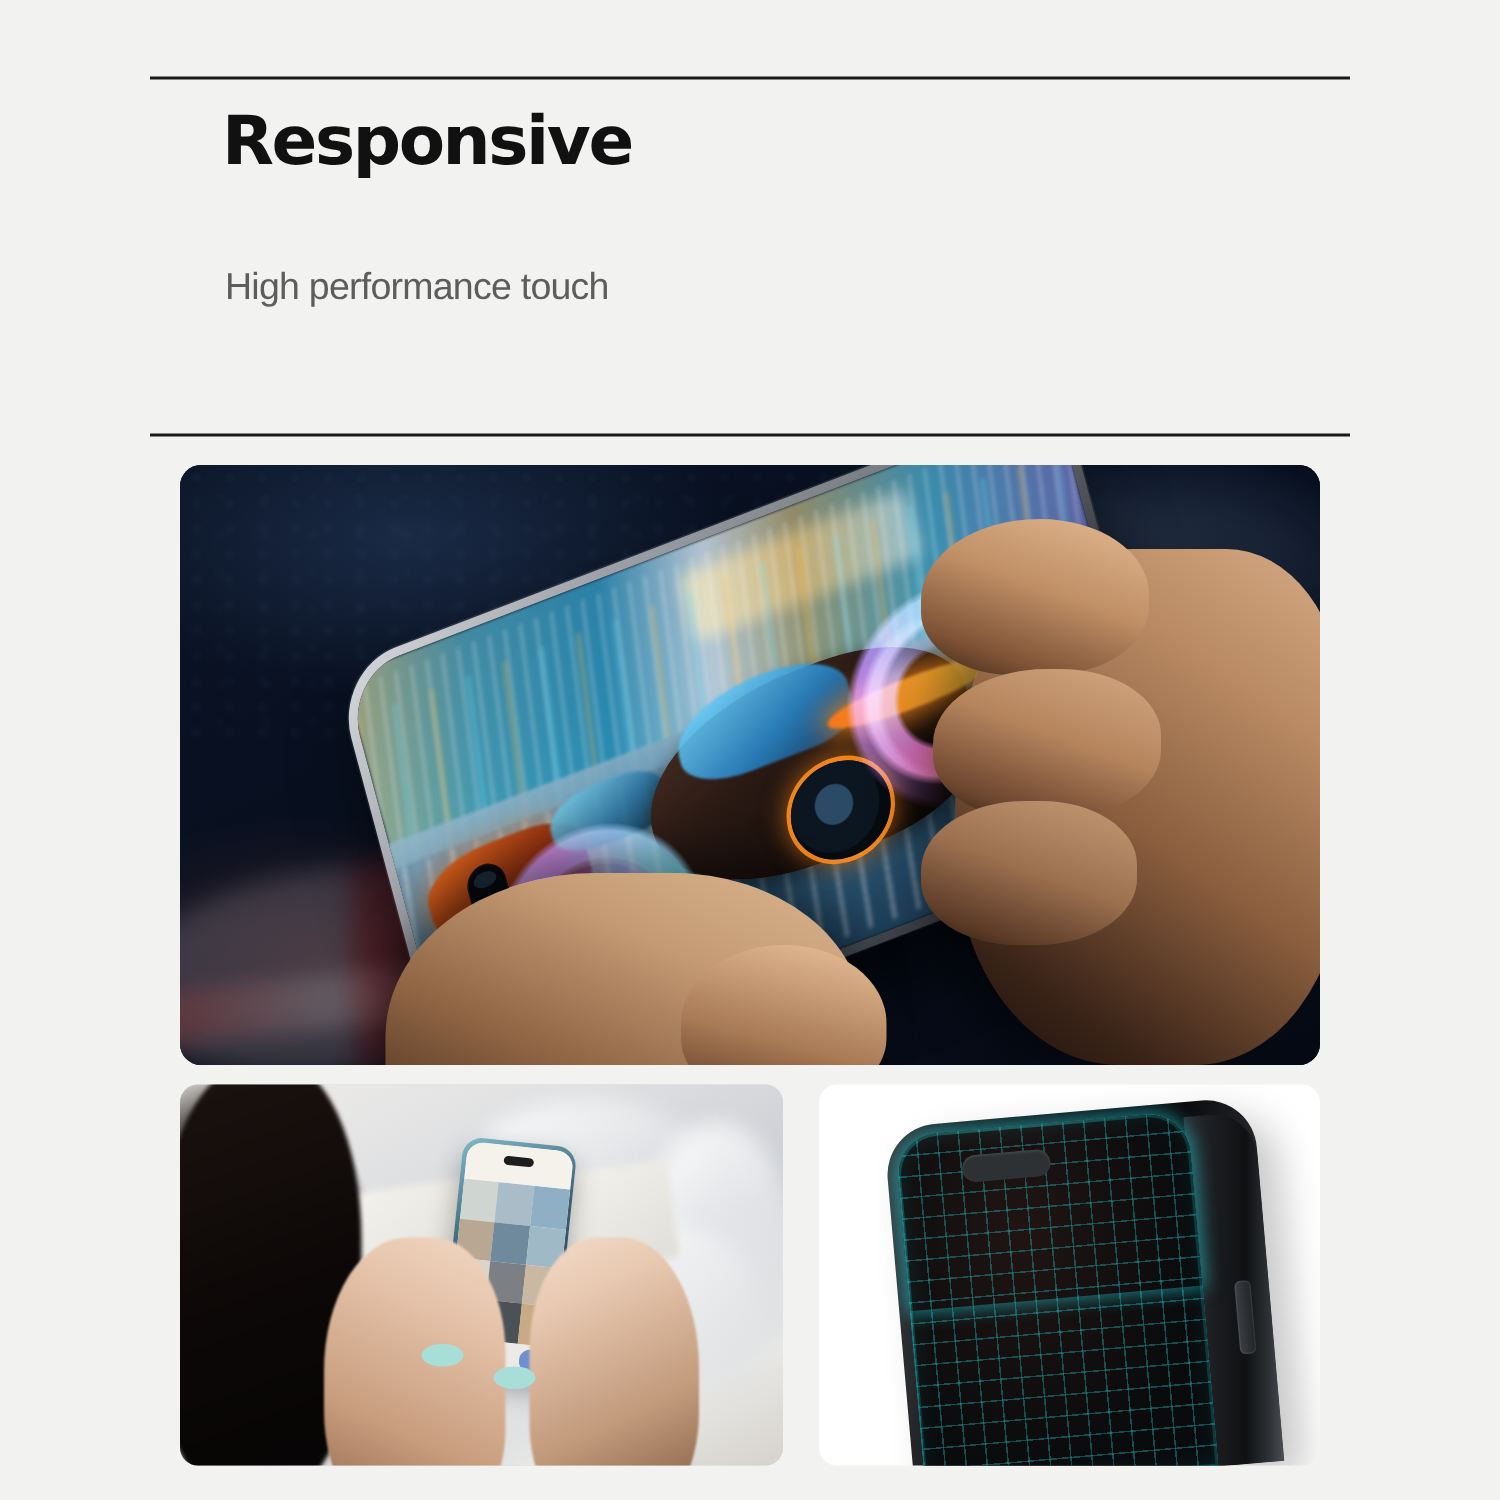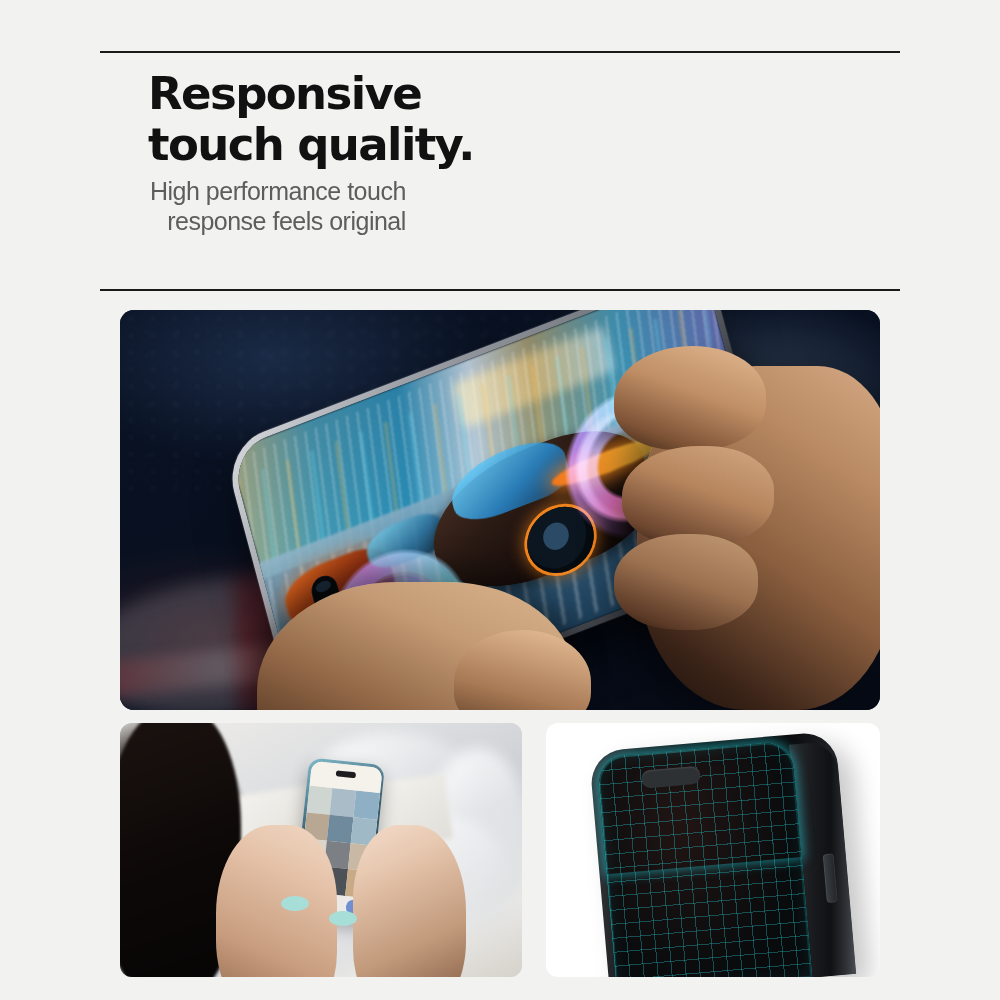--- a/index.html
+++ b/index.html
@@ -19,21 +19,20 @@
     position:absolute; left:48px; top:17px;
     font-size:45px; line-height:51px; font-weight:700;
     letter-spacing:-1.6px; color:#111112;
     font-family:"DejaVu Sans", sans-serif;
   }
   .subhead {
     position:absolute; left:50px; top:125px;
     font-size:25px; line-height:30px; font-weight:400;
     letter-spacing:-0.5px; color:#5d5d5d;
     font-family:"Liberation Sans", sans-serif;
-    text-align:right;
   }
 
   
   .hero {
     position:absolute; left:120px; top:310px;
     width:760px; height:400px;
     border-radius:14px; overflow:hidden;
     background:#070d18;
   }
   .hero-bg {
@@ -389,26 +388,25 @@
   }
 </style>
 </head>
 <body>
 
 <section class="text-block">
   <div class="rule"></div>
 
   <h1 class="headline">
     <span>Responsive</span><br>
-    <span>touch quality.</span>
   </h1>
 
   <p class="subhead">
     <span>High performance touch</span><br>
-    <span>response feels original</span><br>
+    <br>
   </p>
 
   <div class="rule bottom"></div>
 </section>
 
 <figure class="hero">
   <div class="hero-bg"></div>
   <div class="crowd"></div>
   <div class="track"></div>
   <div class="track2"></div>

